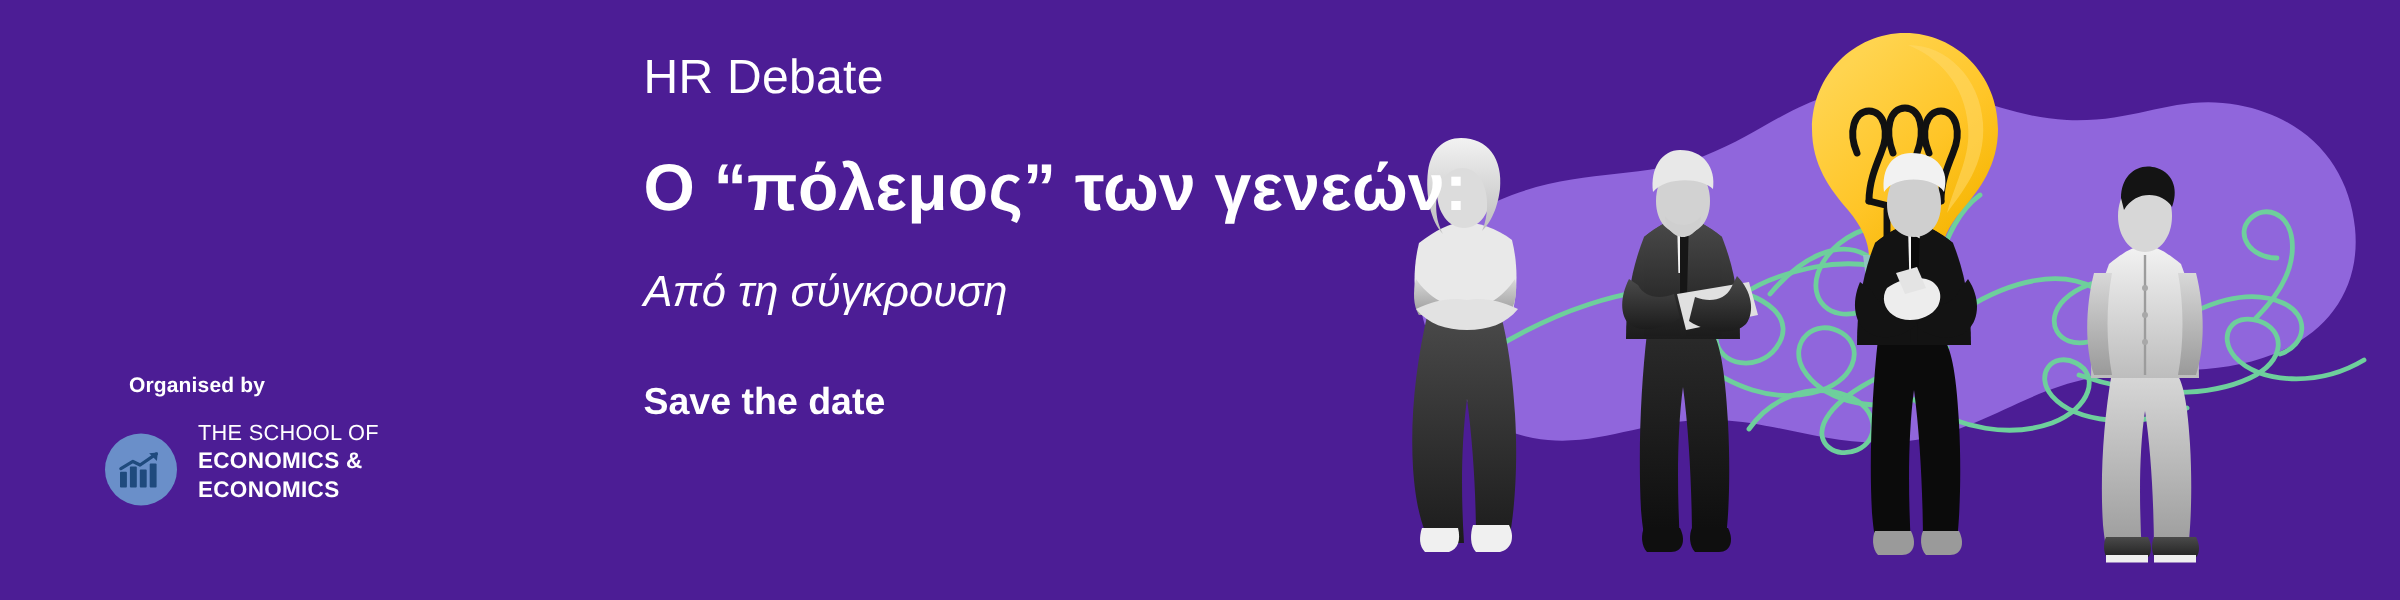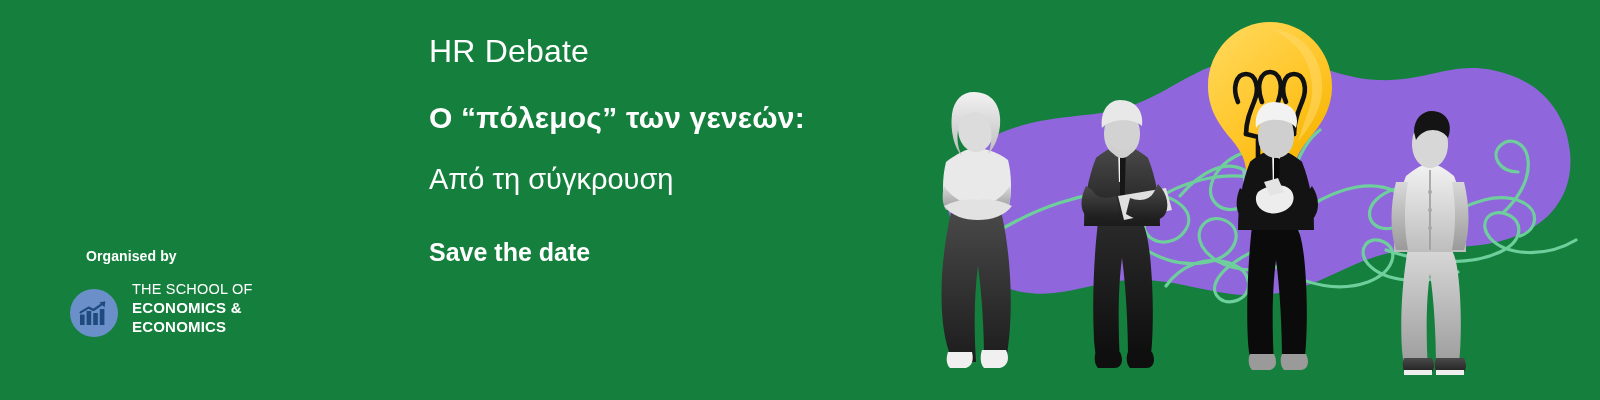--- a/index.html
+++ b/index.html
@@ -5,21 +5,21 @@
   html, body {
     margin: 0;
     padding: 0;
     background: #8a3bd6;
   }
   .banner {
     position: relative;
     width: 1600px;
     height: 400px;
     overflow: hidden;
-    background: #15803d;
+    background: #4c1d95;
     font-family: "Liberation Sans", sans-serif;
     -webkit-font-smoothing: antialiased;
   }
 
   
   .artwork {
     position: absolute;
     top: 0;
     left: 880px;
     width: 720px;
@@ -82,32 +82,33 @@
     color: #ffffff;
   }
   .eyebrow {
     font-size: 32px;
     font-weight: normal;
     letter-spacing: .2px;
     line-height: 1.1;
     margin: 0;
   }
   .headline {
-    font-size: 30px;
+    font-size: 44px;
     font-weight: bold;
     letter-spacing: .2px;
     line-height: 1.15;
     margin: 32px 0 0 0;
     white-space: nowrap;
   }
   .subhead {
     font-size: 29px;
     font-weight: normal;
     line-height: 1.33;
     margin: 24px 0 0 0;
+    font-style: italic;
   }
   .subhead span { display: block; }
   .save-label {
     font-size: 25px;
     font-weight: bold;
     line-height: 1.15;
     margin: 40px 0 0 0;
   }
   .save-date {
     font-size: 30px;

